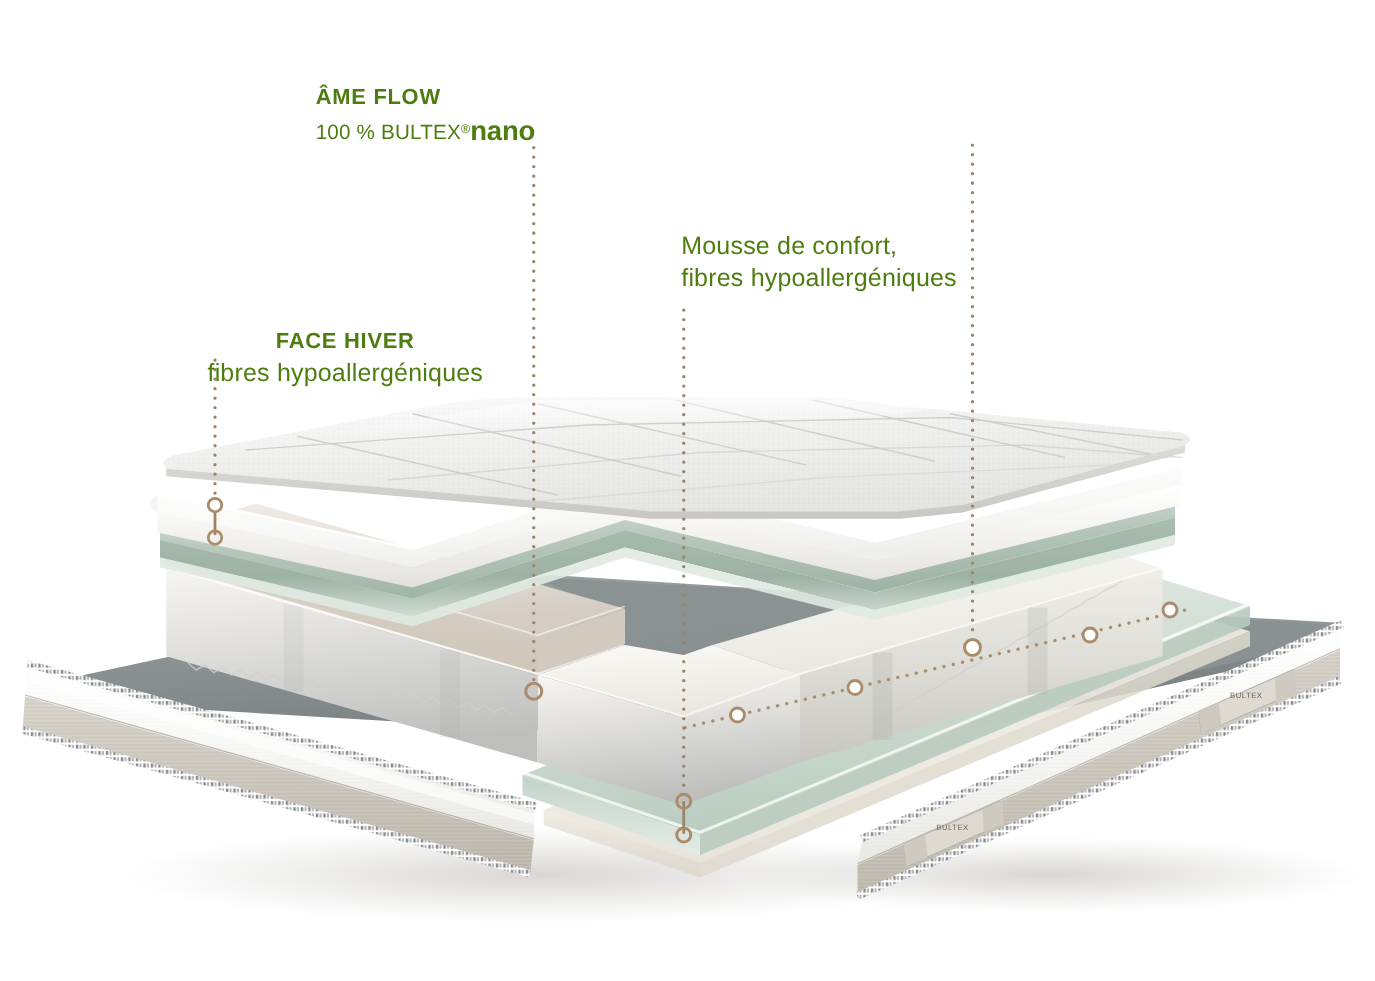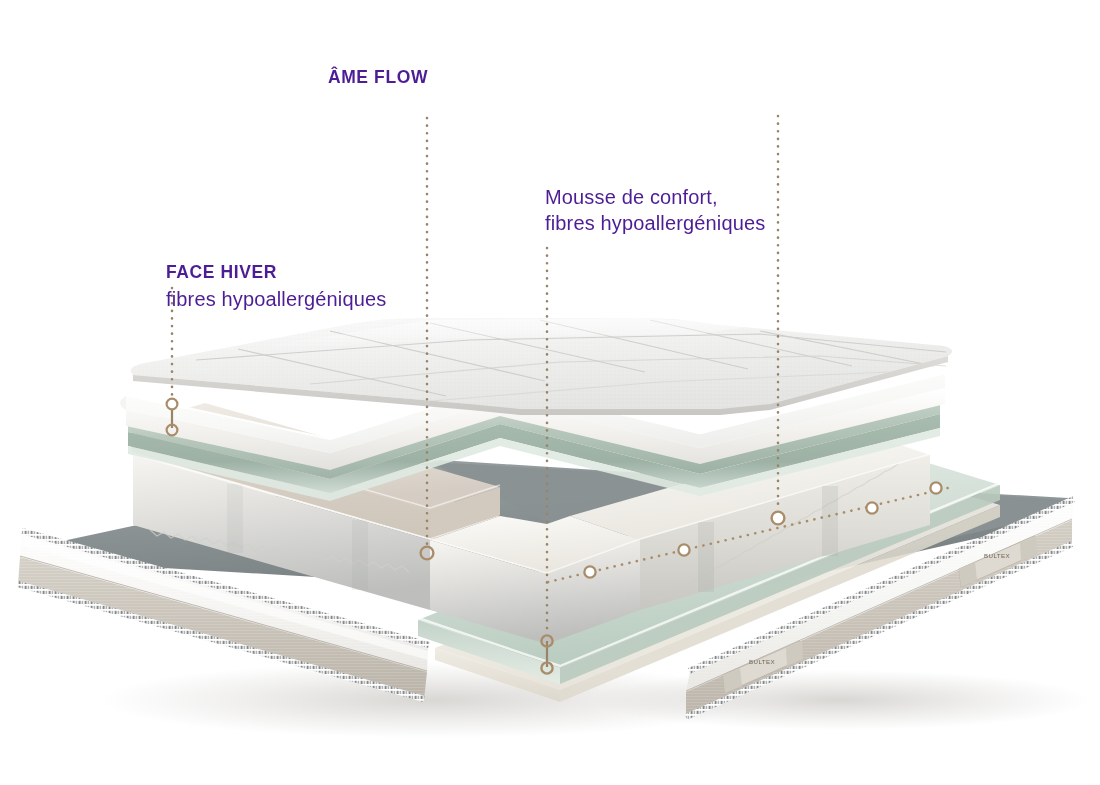--- a/index.html
+++ b/index.html
@@ -10,21 +10,21 @@
   #page {
     position: relative;
     width: 1100px;
     height: 785px;
     background: #ffffff;
     overflow: hidden;
     font-family: "Liberation Sans", sans-serif;
   }
   .callout {
     position: absolute;
-    color: #4c1d95;
+    color: #4d7c0f;
     line-height: 1.30;
     white-space: nowrap;
     user-select: none;
   }
   .callout .ttl {
     font-weight: bold;
     font-size: 17.5px;
     letter-spacing: 0.6px;
     display: block;
     margin-bottom: 2px;
@@ -43,21 +43,21 @@
   .brandline .nano {
     font-size: 22px;
     font-weight: bold;
     letter-spacing: -0.2px;
     vertical-align: -1px;
   }
   .brandline .reg {
     font-size: 10px;
     vertical-align: 5px;
   }
-  #c-hiver { left: 166px; top: 261px; }
+  #c-hiver { left: 166px; top: 261px; text-align: center; }
   #c-ame   { left: 428px; top: 66px;  transform: translateX(-100%); }
   #c-ete   { left: 545px; top: 184px; }
   #c-zones { left: 777px; top: 66px;  }
   svg.art { position: absolute; left: 0; top: 0; }
 </style>
 </head>
 <body>
 
 <div id="page">
 
@@ -389,20 +389,23 @@
     </g>
   </svg>
 
   <div class="callout" id="c-hiver">
     <span class="ttl">FACE HIVER</span>
     <span class="sub">fibres hypoallergéniques</span>
   </div>
 
   <div class="callout" id="c-ame">
     <span class="ttl">ÂME FLOW</span>
+    <span class="brandline">
+      <span>100 % BULTEX</span><span class="reg">®</span><span class="nano">nano</span>
+    </span>
   </div>
 
   <div class="callout" id="c-ete">
     <span class="sub">Mousse de confort,</span>
     <span class="sub">fibres hypoallergéniques</span>
   </div>
 
 
 </div>
 

